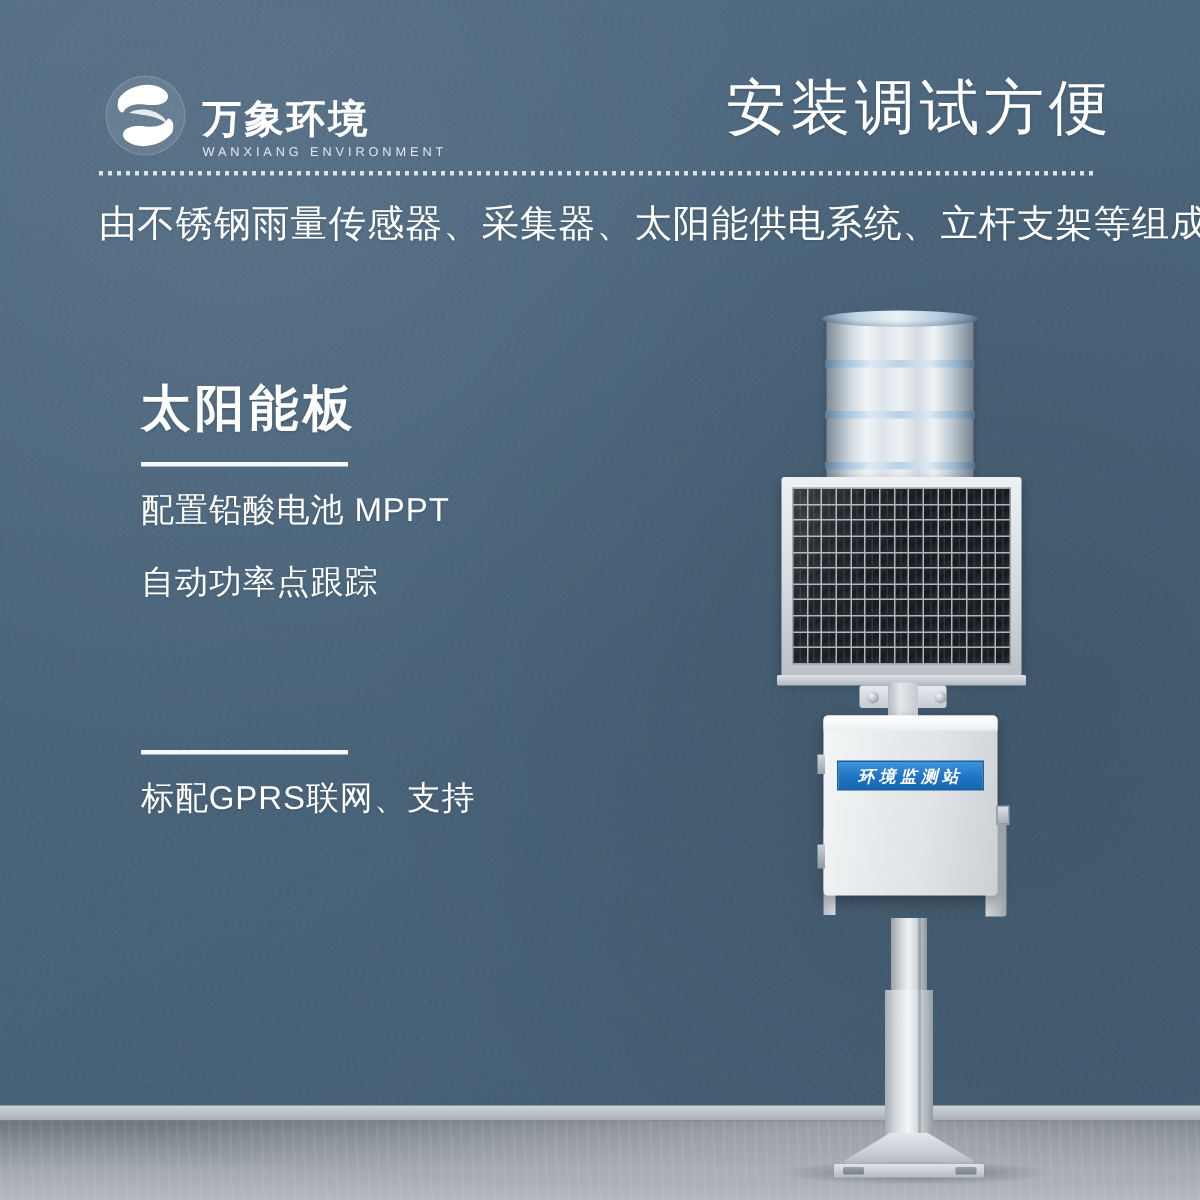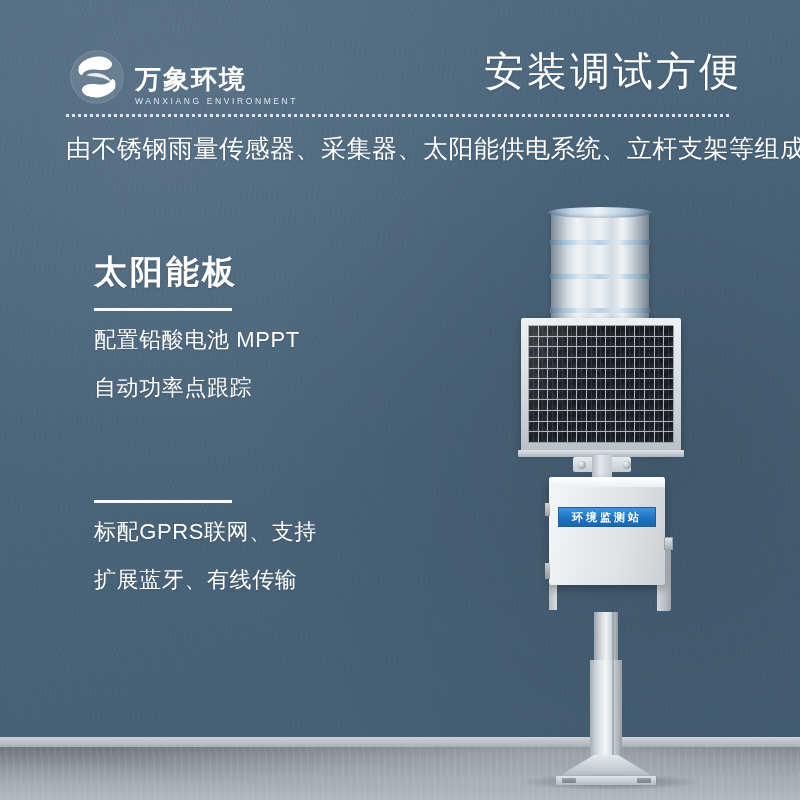--- a/index.html
+++ b/index.html
@@ -192,24 +192,25 @@
   }
   .bolt {
     position:absolute; top:461px; width:8px; height:8px; border-radius:50%;
     background:radial-gradient(circle at 35% 32%, #f2f5f7, #9fa7ae 70%, #7d858c 100%);
   }
   .bolt.b1 { left:578px; }
   .bolt.b2 { left:623px; }
 
   
   .box {
-    position:absolute; left:549px; top:477px; width:116px; height:108px;
+    position:absolute; left:549px; top:477px; width:116px; height:120px;
     background:linear-gradient(100deg,#f4f6f7 0%,#e8ebed 34%,#dfe3e6 62%,#cbd0d4 100%);
     border-radius:3px;
     box-shadow:0 4px 9px rgba(0,0,0,.28);
+    font-style:italic;
   }
   .box-top-bevel {
     position:absolute; left:0; top:0; width:116px; height:10px;
     background:linear-gradient(180deg,#ffffff 0%,#eceff1 100%);
     border-radius:3px 3px 0 0;
   }
   .box-label {
     position:absolute; left:9px; top:30px; width:98px; height:20px;
     background:linear-gradient(180deg,#3f94dd 0%,#1f74c4 55%,#1866b0 100%);
     border:1px solid #1a5f9e;
@@ -315,21 +316,20 @@
   <div class="feature f1">
     <div class="feature-title">太阳能板</div>
     <div class="feature-rule"></div>
     <div class="feature-line">配置铅酸电池 MPPT</div>
     <div class="feature-line">自动功率点跟踪</div>
   </div>
 
   <div class="feature f2">
     <div class="feature-rule"></div>
     <div class="feature-line">标配GPRS联网、支持</div>
-    <div class="feature-line">扩展蓝牙、有线传输</div>
   </div>
 
   <div class="device">
 
     <div class="gauge">
       <div class="gauge-rim"></div>
       <div class="gauge-band" style="top:28px;"></div>
       <div class="gauge-band" style="top:62px;"></div>
       <div class="gauge-band" style="top:96px;"></div>
     </div>

